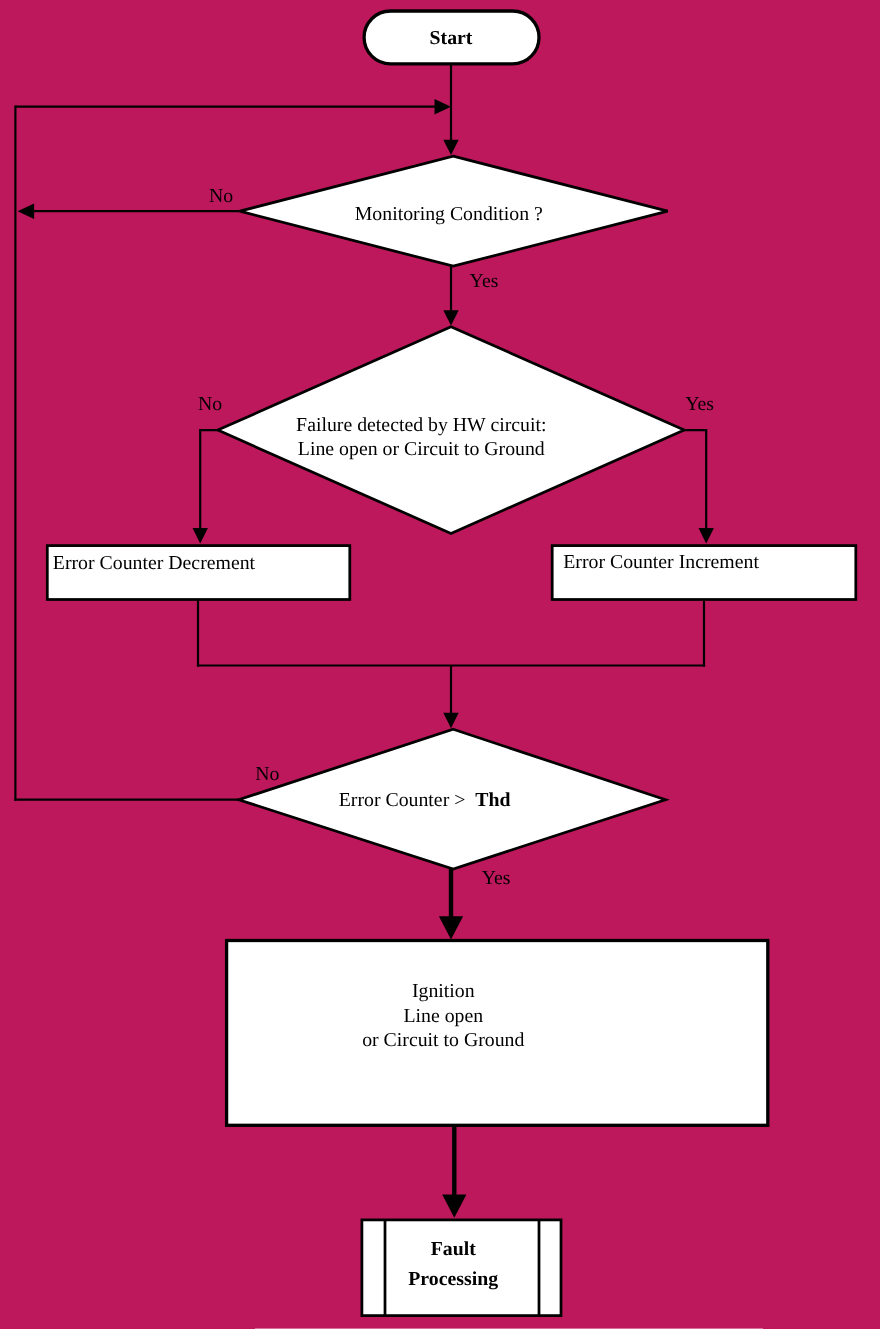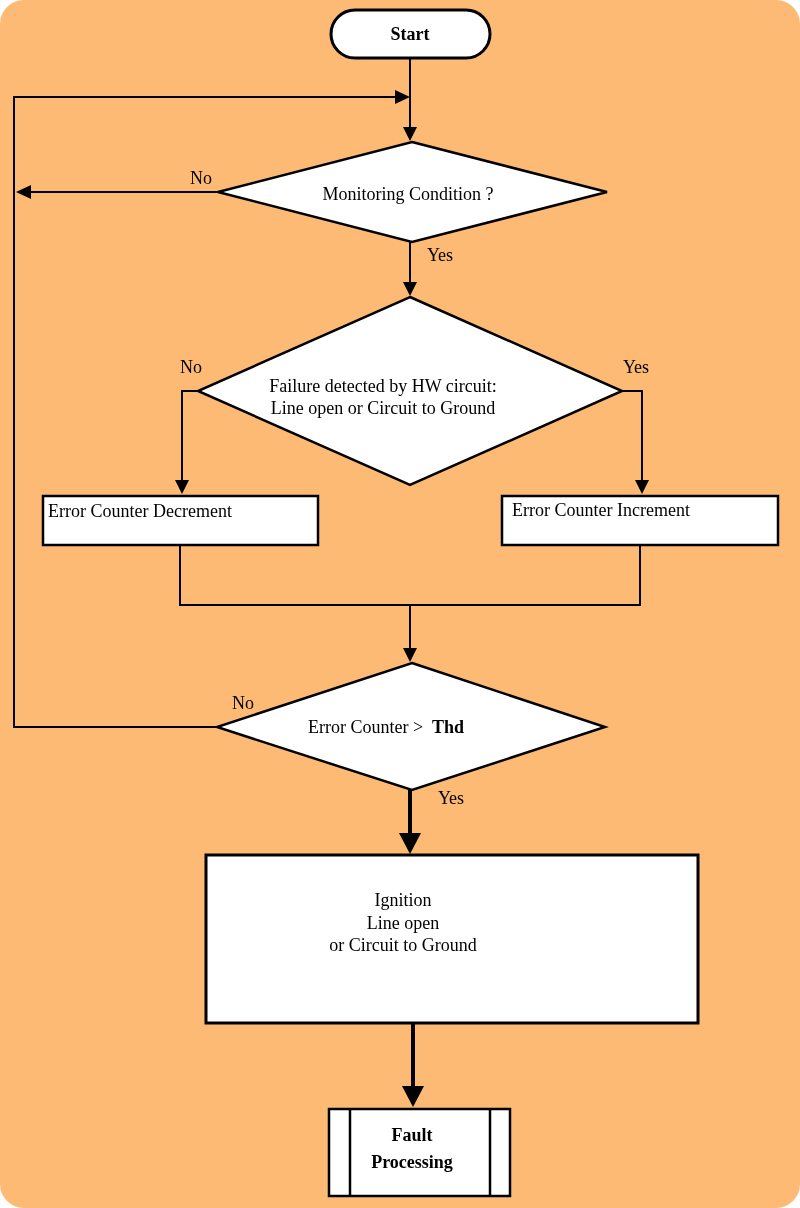--- a/index.html
+++ b/index.html
@@ -4,23 +4,22 @@
 <style>
   html, body {
     margin: 0;
     padding: 0;
     background: #ffffff;
   }
   .canvas {
     position: relative;
     width: 800px;
     height: 1208px;
-    background: #fdba74;
+    background: #be185d;
     overflow: hidden;
-    border-radius: 24px;
   }
   svg { display: block; }
   .shape {
     fill: #ffffff;
     stroke: #000000;
     stroke-width: 2.5;
   }
   .shape-heavy {
     fill: #ffffff;
     stroke: #000000;

